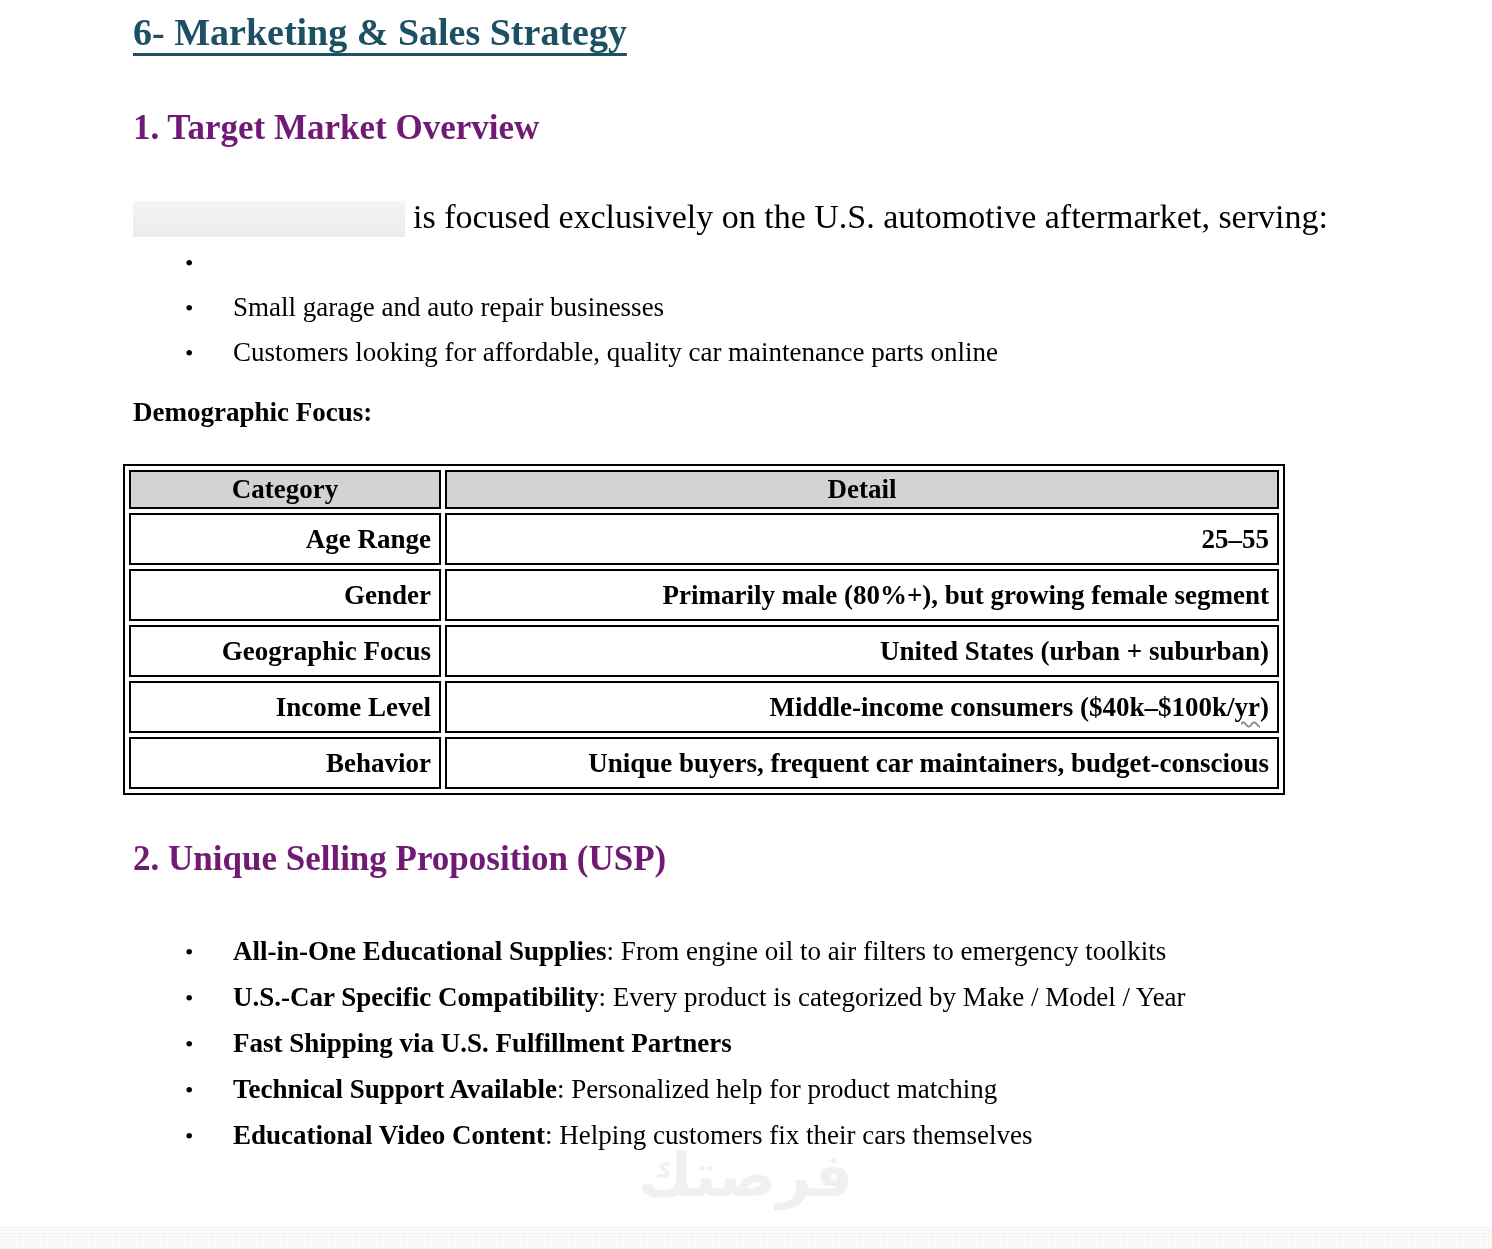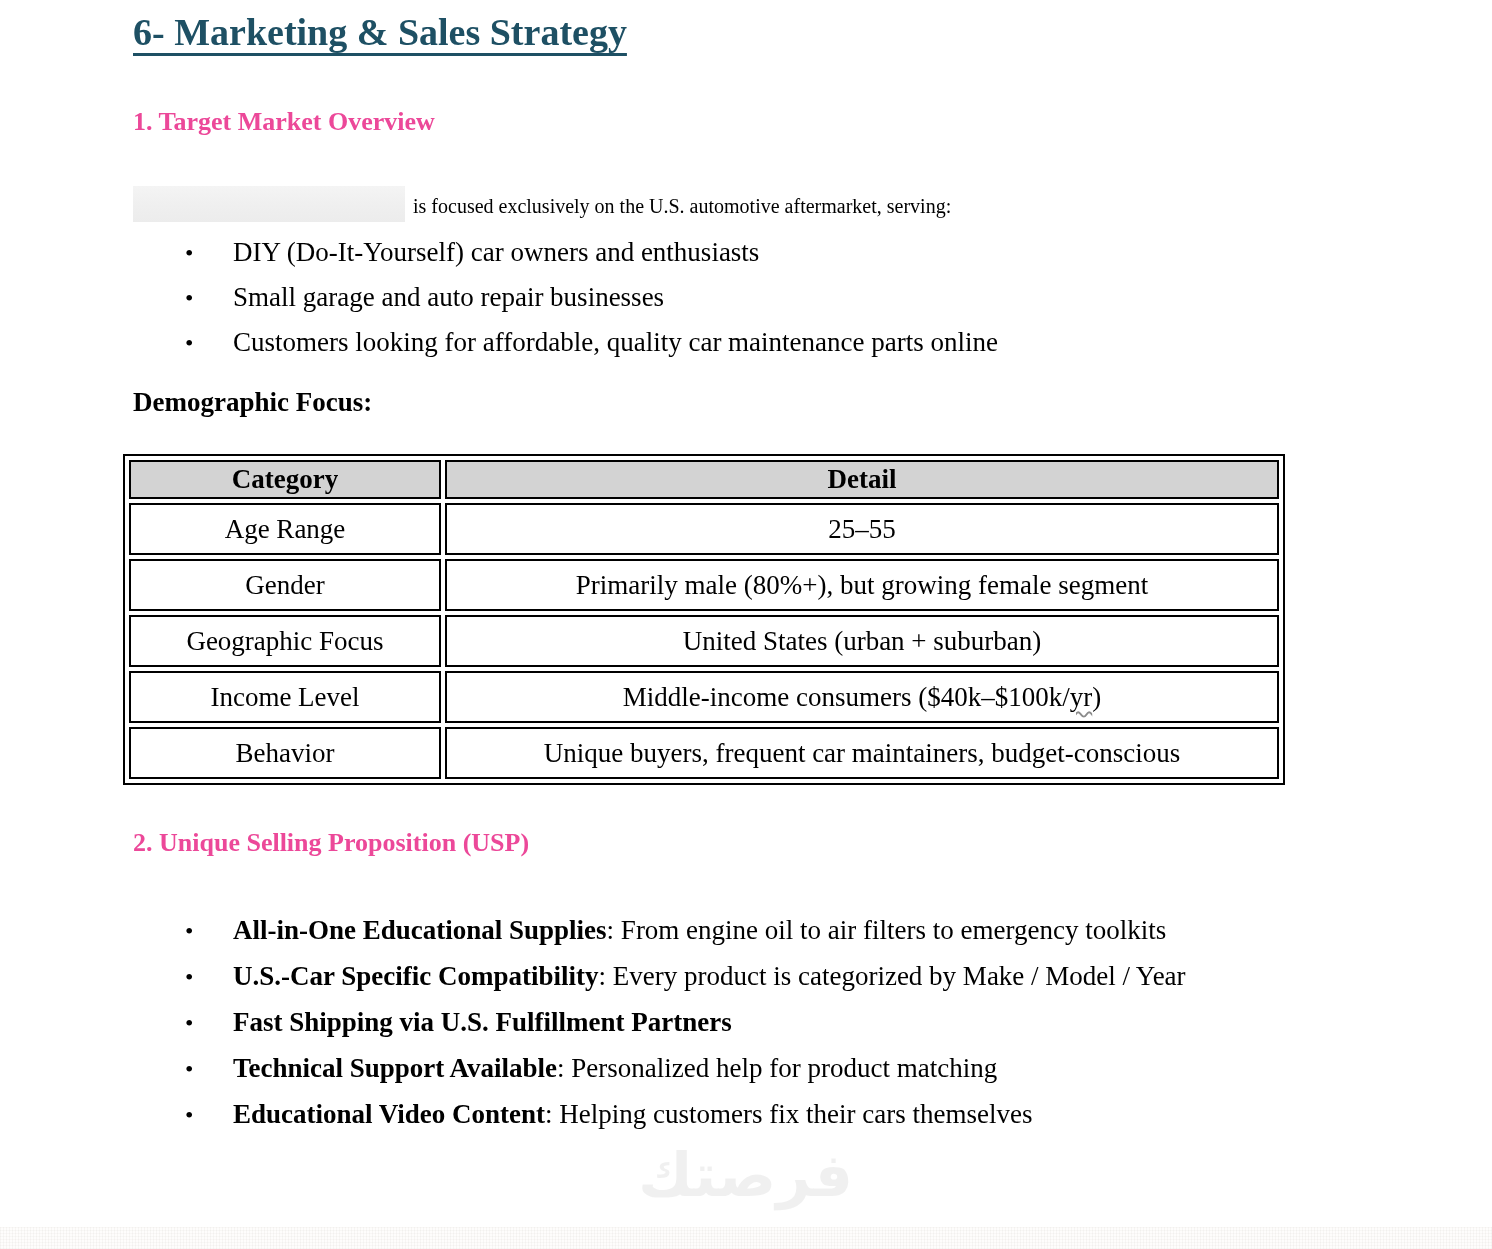--- a/index.html
+++ b/index.html
@@ -41,29 +41,29 @@
     line-height: 1.2;
   }
   .doc-title .title-text {
     text-decoration: underline;
     text-decoration-thickness: 3px;
     text-underline-offset: 8px;
   }
 
   .sec-heading {
     margin: 0 0 46px 0;
-    font-size: 26px;
-    font-weight: bold;
-    color: #ec4899;
+    font-size: 35px;
+    font-weight: bold;
+    color: #701a75;
     line-height: 1.25;
   }
 
   .intro {
     margin: 0;
-    font-size: 20px;
+    font-size: 34px;
     line-height: 44px;
   }
   .redacted {
     display: inline-block;
     width: 272px;
     height: 36px;
     vertical-align: -9px;
     margin-right: 8px;
     background: linear-gradient(180deg, #f4f4f4 0%, #efefef 55%, #ececec 100%);
   }
@@ -106,22 +106,22 @@
     padding: 2px 8px;
   }
   table.demo-table th {
     background: #d3d3d3;
     font-weight: bold;
     text-align: center;
     height: 34px;
   }
   table.demo-table td {
     height: 52px;
-    text-align: center;
-    font-weight: normal;
+    text-align: right;
+    font-weight: bold;
   }
   td.cat-cell { width: 312px; }
 
   .squiggle {
     text-decoration: underline wavy #8b8b8b;
     text-decoration-thickness: 1.5px;
     text-underline-offset: 5px;
   }
 
   .sec2-heading { margin: 42px 0 48px 0; }
@@ -150,21 +150,20 @@
 
     <h1 class="doc-title"><span class="title-text">6- Marketing &amp; Sales Strategy</span></h1>
 
     <h2 class="sec-heading">1. Target Market Overview</h2>
 
     <p class="intro"><span class="redacted"></span><span>is focused exclusively on the U.S. automotive aftermarket, serving:</span></p>
 
     <ul class="bullets">
       <li>
         <span class="bullet">•</span>
-        <span class="li-text">DIY (Do-It-Yourself) car owners and enthusiasts</span>
       </li>
       <li>
         <span class="bullet">•</span>
         <span class="li-text">Small garage and auto repair businesses</span>
       </li>
       <li>
         <span class="bullet">•</span>
         <span class="li-text">Customers looking for affordable, quality car maintenance parts online</span>
       </li>
     </ul>

